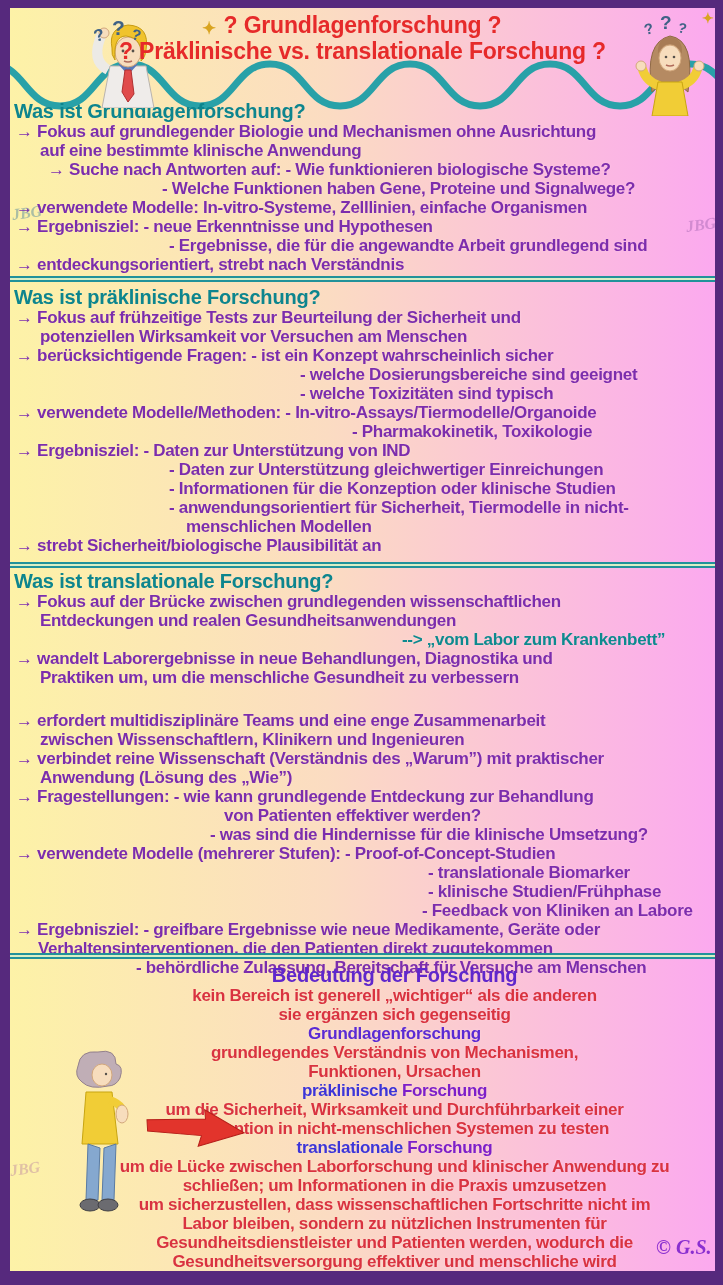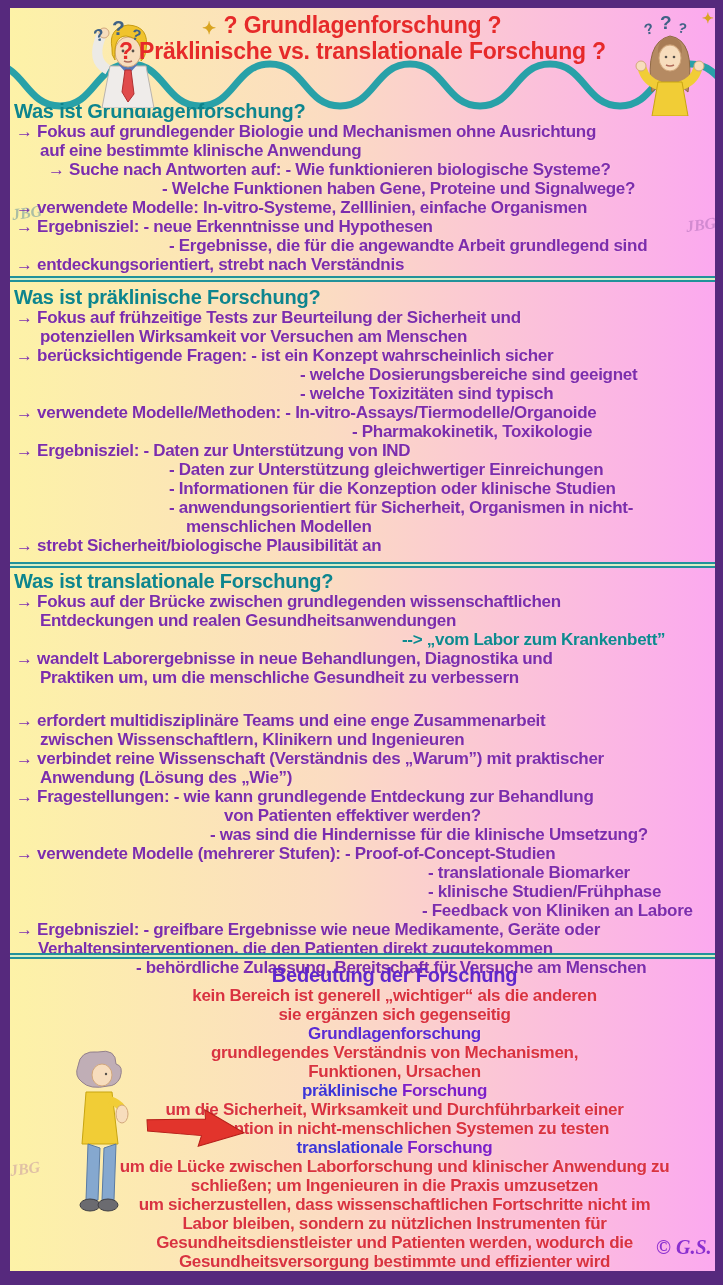--- a/index.html
+++ b/index.html
@@ -111,21 +111,21 @@
           <div class="tline" style="padding-left: 2px;"><span class="c-purple">→ Fokus auf frühzeitige Tests zur Beurteilung der Sicherheit und</span></div>
           <div class="tline" style="padding-left: 26px;"><span class="c-purple">potenziellen Wirksamkeit vor Versuchen am Menschen</span></div>
           <div class="tline" style="padding-left: 2px;"><span class="c-purple">→ berücksichtigende Fragen: - ist ein Konzept wahrscheinlich sicher</span></div>
           <div class="tline" style="padding-left: 286px;"><span class="c-purple">- welche Dosierungsbereiche sind geeignet</span></div>
           <div class="tline" style="padding-left: 286px;"><span class="c-purple">- welche Toxizitäten sind typisch</span></div>
           <div class="tline" style="padding-left: 2px;"><span class="c-purple">→ verwendete Modelle/Methoden: - In-vitro-Assays/Tiermodelle/Organoide</span></div>
           <div class="tline" style="padding-left: 338px;"><span class="c-purple">- Pharmakokinetik, Toxikologie</span></div>
           <div class="tline" style="padding-left: 2px;"><span class="c-purple">→ Ergebnisziel: - Daten zur Unterstützung von IND</span></div>
           <div class="tline" style="padding-left: 155px;"><span class="c-purple">- Daten zur Unterstützung gleichwertiger Einreichungen</span></div>
           <div class="tline" style="padding-left: 155px;"><span class="c-purple">- Informationen für die Konzeption oder klinische Studien</span></div>
-          <div class="tline" style="padding-left: 155px;"><span class="c-purple">- anwendungsorientiert für Sicherheit, Organismen in nicht-</span></div>
+          <div class="tline" style="padding-left: 155px;"><span class="c-purple">- anwendungsorientiert für Sicherheit, Tiermodelle in nicht-</span></div>
           <div class="tline" style="padding-left: 172px;"><span class="c-purple">menschlichen Modellen</span></div>
           <div class="tline" style="padding-left: 2px;"><span class="c-purple">→ strebt Sicherheit/biologische Plausibilität an</span></div>
         </div>
     </section>
 
     <div class="divider" style="top:554px;"></div>
 
     <section class="sec" style="top:562px;">
       <div class="sec-h">Was ist translationale Forschung?</div>
       <div>
@@ -159,25 +159,25 @@
           <div class="tline"><span class="c-red">kein Bereich ist generell „wichtiger“ als die anderen</span></div>
           <div class="tline"><span class="c-red">sie ergänzen sich gegenseitig</span></div>
           <div class="tline"><span class="c-blueviolet">Grundlagenforschung</span></div>
           <div class="tline"><span class="c-red">grundlegendes Verständnis von Mechanismen,</span></div>
           <div class="tline"><span class="c-red">Funktionen, Ursachen</span></div>
           <div class="tline"><span class="c-blue">präklinische </span><span class="c-violet">Forschung</span></div>
           <div class="tline"><span class="c-red">um die Sicherheit, Wirksamkeit und Durchführbarkeit einer</span></div>
           <div class="tline"><span class="c-red">Intervention in nicht-menschlichen Systemen zu testen</span></div>
           <div class="tline"><span class="c-blue">translationale </span><span class="c-violet">Forschung</span></div>
           <div class="tline"><span class="c-red">um die Lücke zwischen Laborforschung und klinischer Anwendung zu</span></div>
-          <div class="tline"><span class="c-red">schließen; um Ingenieuren in die Praxis umzusetzen</span></div>
+          <div class="tline"><span class="c-red">schließen; um Informationen in die Praxis umzusetzen</span></div>
           <div class="tline"><span class="c-red">um sicherzustellen, dass wissenschaftlichen Fortschritte nicht im</span></div>
           <div class="tline"><span class="c-red">Labor bleiben, sondern zu nützlichen Instrumenten für</span></div>
           <div class="tline"><span class="c-red">Gesundheitsdienstleister und Patienten werden, wodurch die</span></div>
-          <div class="tline"><span class="c-red">Gesundheitsversorgung bestimmte und effizienter wird</span></div>
+          <div class="tline"><span class="c-red">Gesundheitsversorgung effektiver und menschliche wird</span></div>
         </div>
     </section>
 
     <svg class="fig" style="left:40px;top:1040px;" width="100" height="170" viewBox="0 0 100 170">
       <path d="M28,18 Q30,2 48,4 Q66,0 66,16 Q74,18 70,30 Q66,38 58,38 Q40,42 32,34 Q24,28 28,18 Z" fill="#c0aeb6" stroke="#94818c"></path>
       <ellipse cx="52" cy="27" rx="10" ry="11" fill="#f7ddbd" stroke="#d2a77c"></ellipse>
       <circle cx="56" cy="26" r="1.2" fill="#55504a"></circle>
       <path d="M36,44 L62,44 L68,96 L32,96 Z" fill="#f1cd36" stroke="#c8a511"></path>
       <path d="M60,52 Q76,58 72,70" fill="none" stroke="#f1cd36" stroke-width="8"></path>
       <ellipse cx="72" cy="66" rx="6" ry="9" fill="#f7ddbd" stroke="#d2a77c"></ellipse>

